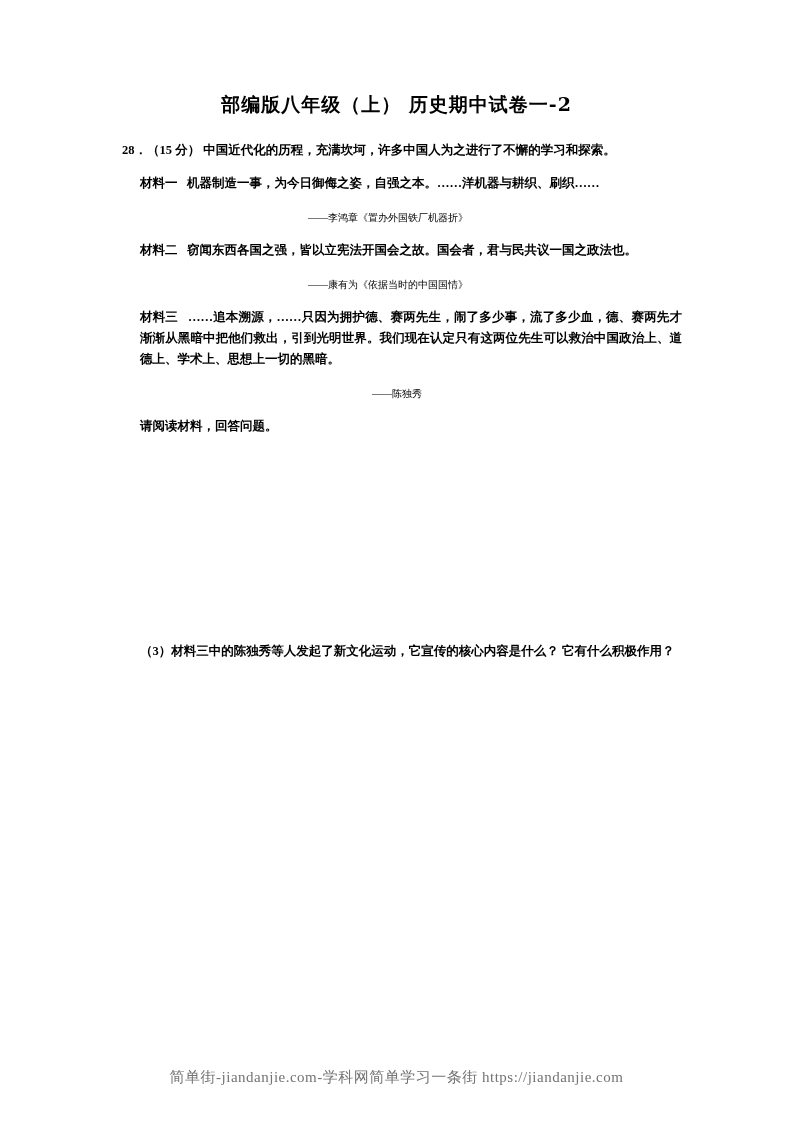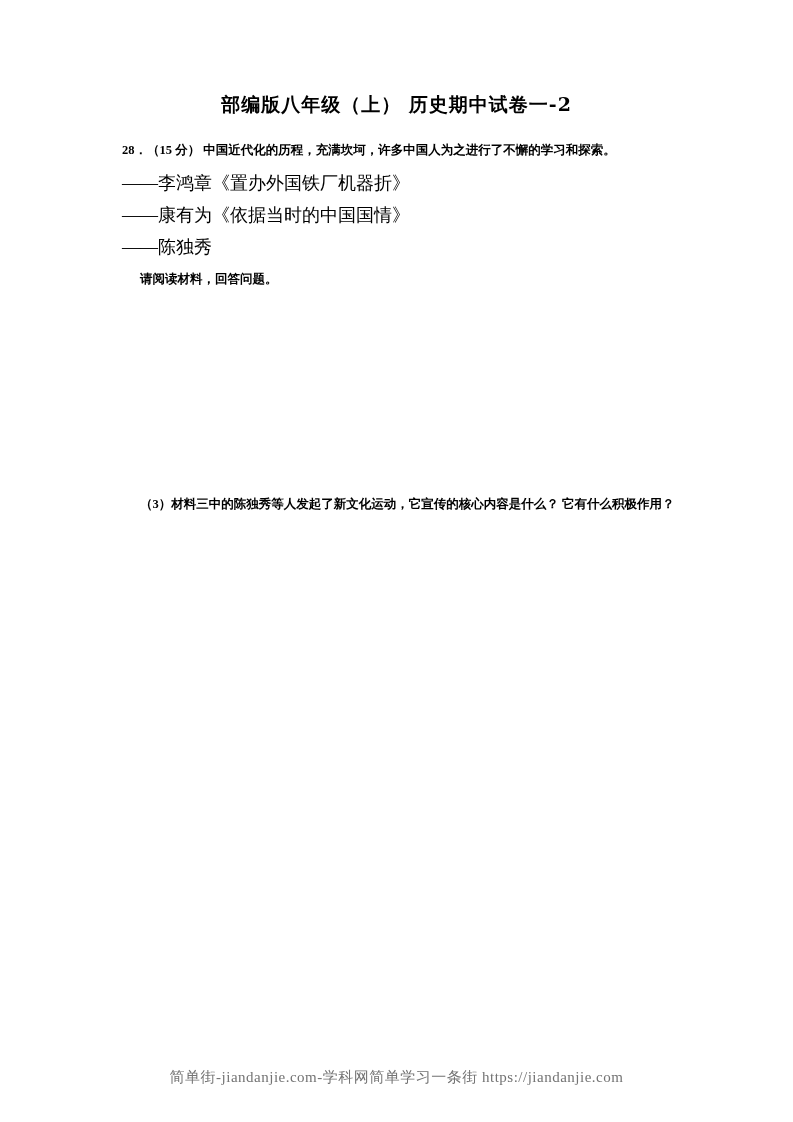--- a/index.html
+++ b/index.html
@@ -52,24 +52,24 @@
   .indent-none {
     padding-left: 18px;
   }
   .material-block {
     padding-left: 18px;
     margin-bottom: 4px;
     line-height: 21px;
     text-align: justify;
   }
   .source {
-    text-align: left;
-    font-size: 18px;
+    text-align: center;
+    font-size: 10px;
     line-height: 20px;
-    margin: 4px 0 12px 0;
+    margin: 14px 0 12px 0;
     padding-right: 28px;
   }
   .source-wide {
     padding-right: 10px;
   }
   .gap-answer-1 { height: 96px; }
   .gap-answer-2 { height: 98px; }
   .gap-answer-3 { height: 108px; }
   .gap-answer-4 { height: 100px; }
   .footer {
@@ -91,24 +91,36 @@
 
   <div class="doc-title">部编版八年级（上） 历史期中试卷一-2</div>
 
   <div class="content">
 
     <div class="q-line q-head">
       <span>28．（15 分）</span>
       <span>中国近代化的历程，充满坎坷，许多中国人为之进行了不懈的学习和探索。</span>
     </div>
 
+    <div class="q-line material-block">
+      <span>材料一</span>
+      &nbsp;&nbsp;<span>机器制造一事，为今日御侮之姿，自强之本。……洋机器与耕织、刷织……</span>
+    </div>
     <div class="source">——李鸿章《置办外国铁厂机器折》</div>
 
+    <div class="q-line material-block">
+      <span>材料二</span>
+      &nbsp;&nbsp;<span>窃闻东西各国之强，皆以立宪法开国会之故。国会者，君与民共议一国之政法也。</span>
+    </div>
     <div class="source">——康有为《依据当时的中国国情》</div>
 
+    <div class="q-line material-block">
+      <span>材料三</span>
+      &nbsp;&nbsp;<span>……追本溯源，……只因为拥护德、赛两先生，闹了多少事，流了多少血，德、赛两先才渐渐从黑暗中把他们救出，引到光明世界。我们现在认定只有这两位先生可以救治中国政治上、道德上、学术上、思想上一切的黑暗。</span>
+    </div>
     <div class="source source-wide">——陈独秀</div>
 
     <div class="q-line indent-none">请阅读材料，回答问题。</div>
 
     <div class="gap-answer-1"></div>
 
     <div class="gap-answer-2"></div>
 
     <div class="q-line indent-none">（3）材料三中的陈独秀等人发起了新文化运动，它宣传的核心内容是什么？ 它有什么积极作用？</div>
     <div class="gap-answer-3"></div>

